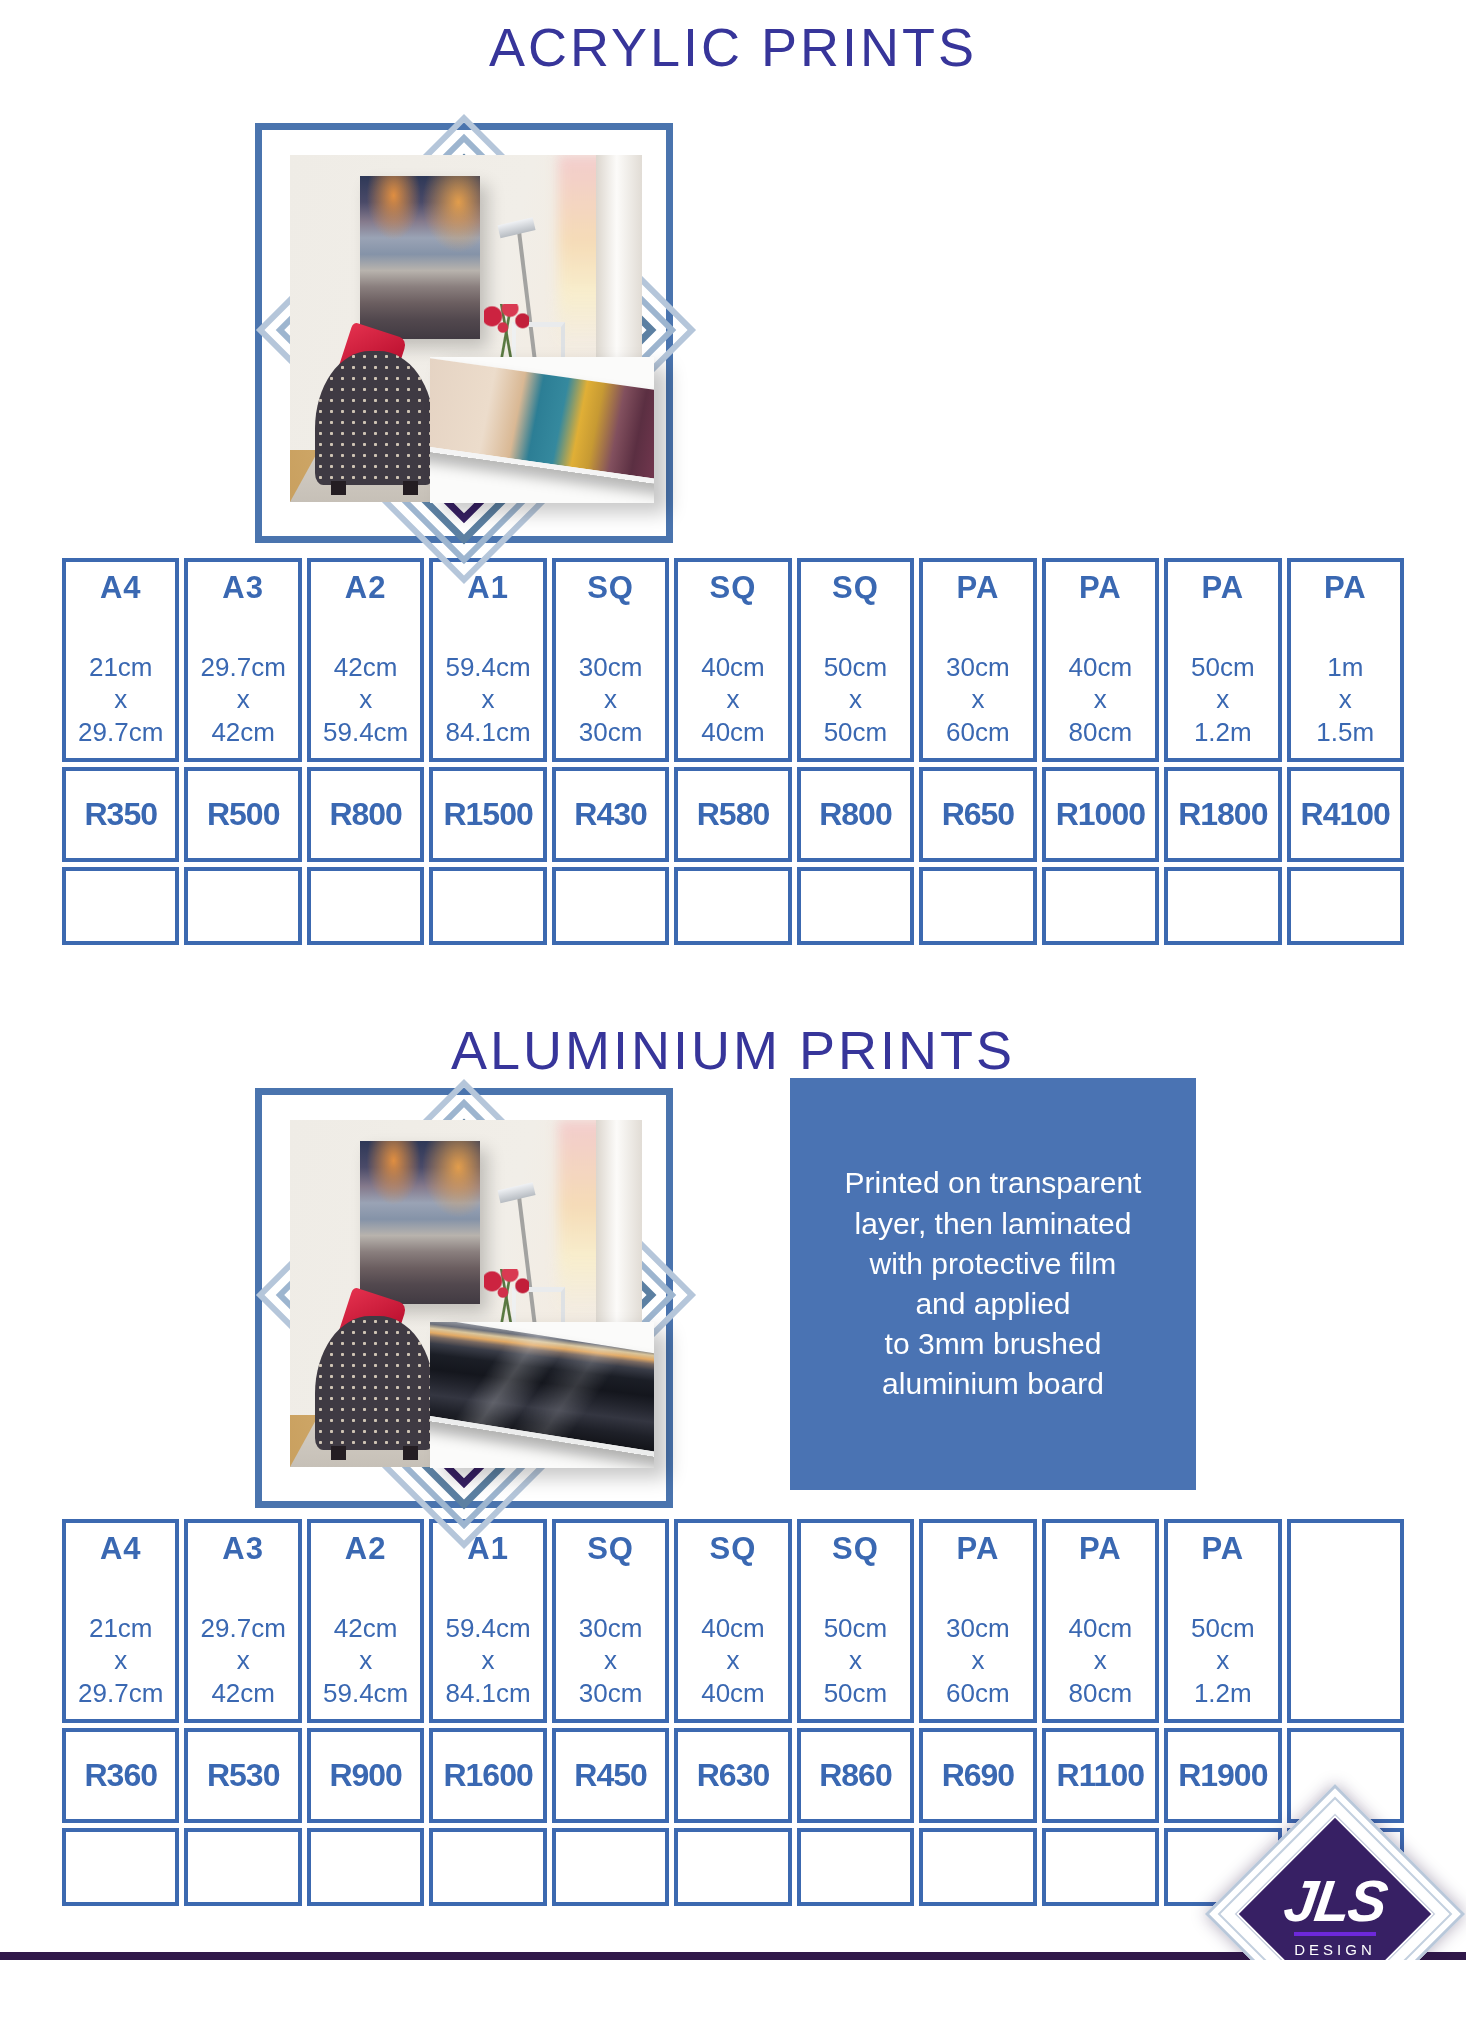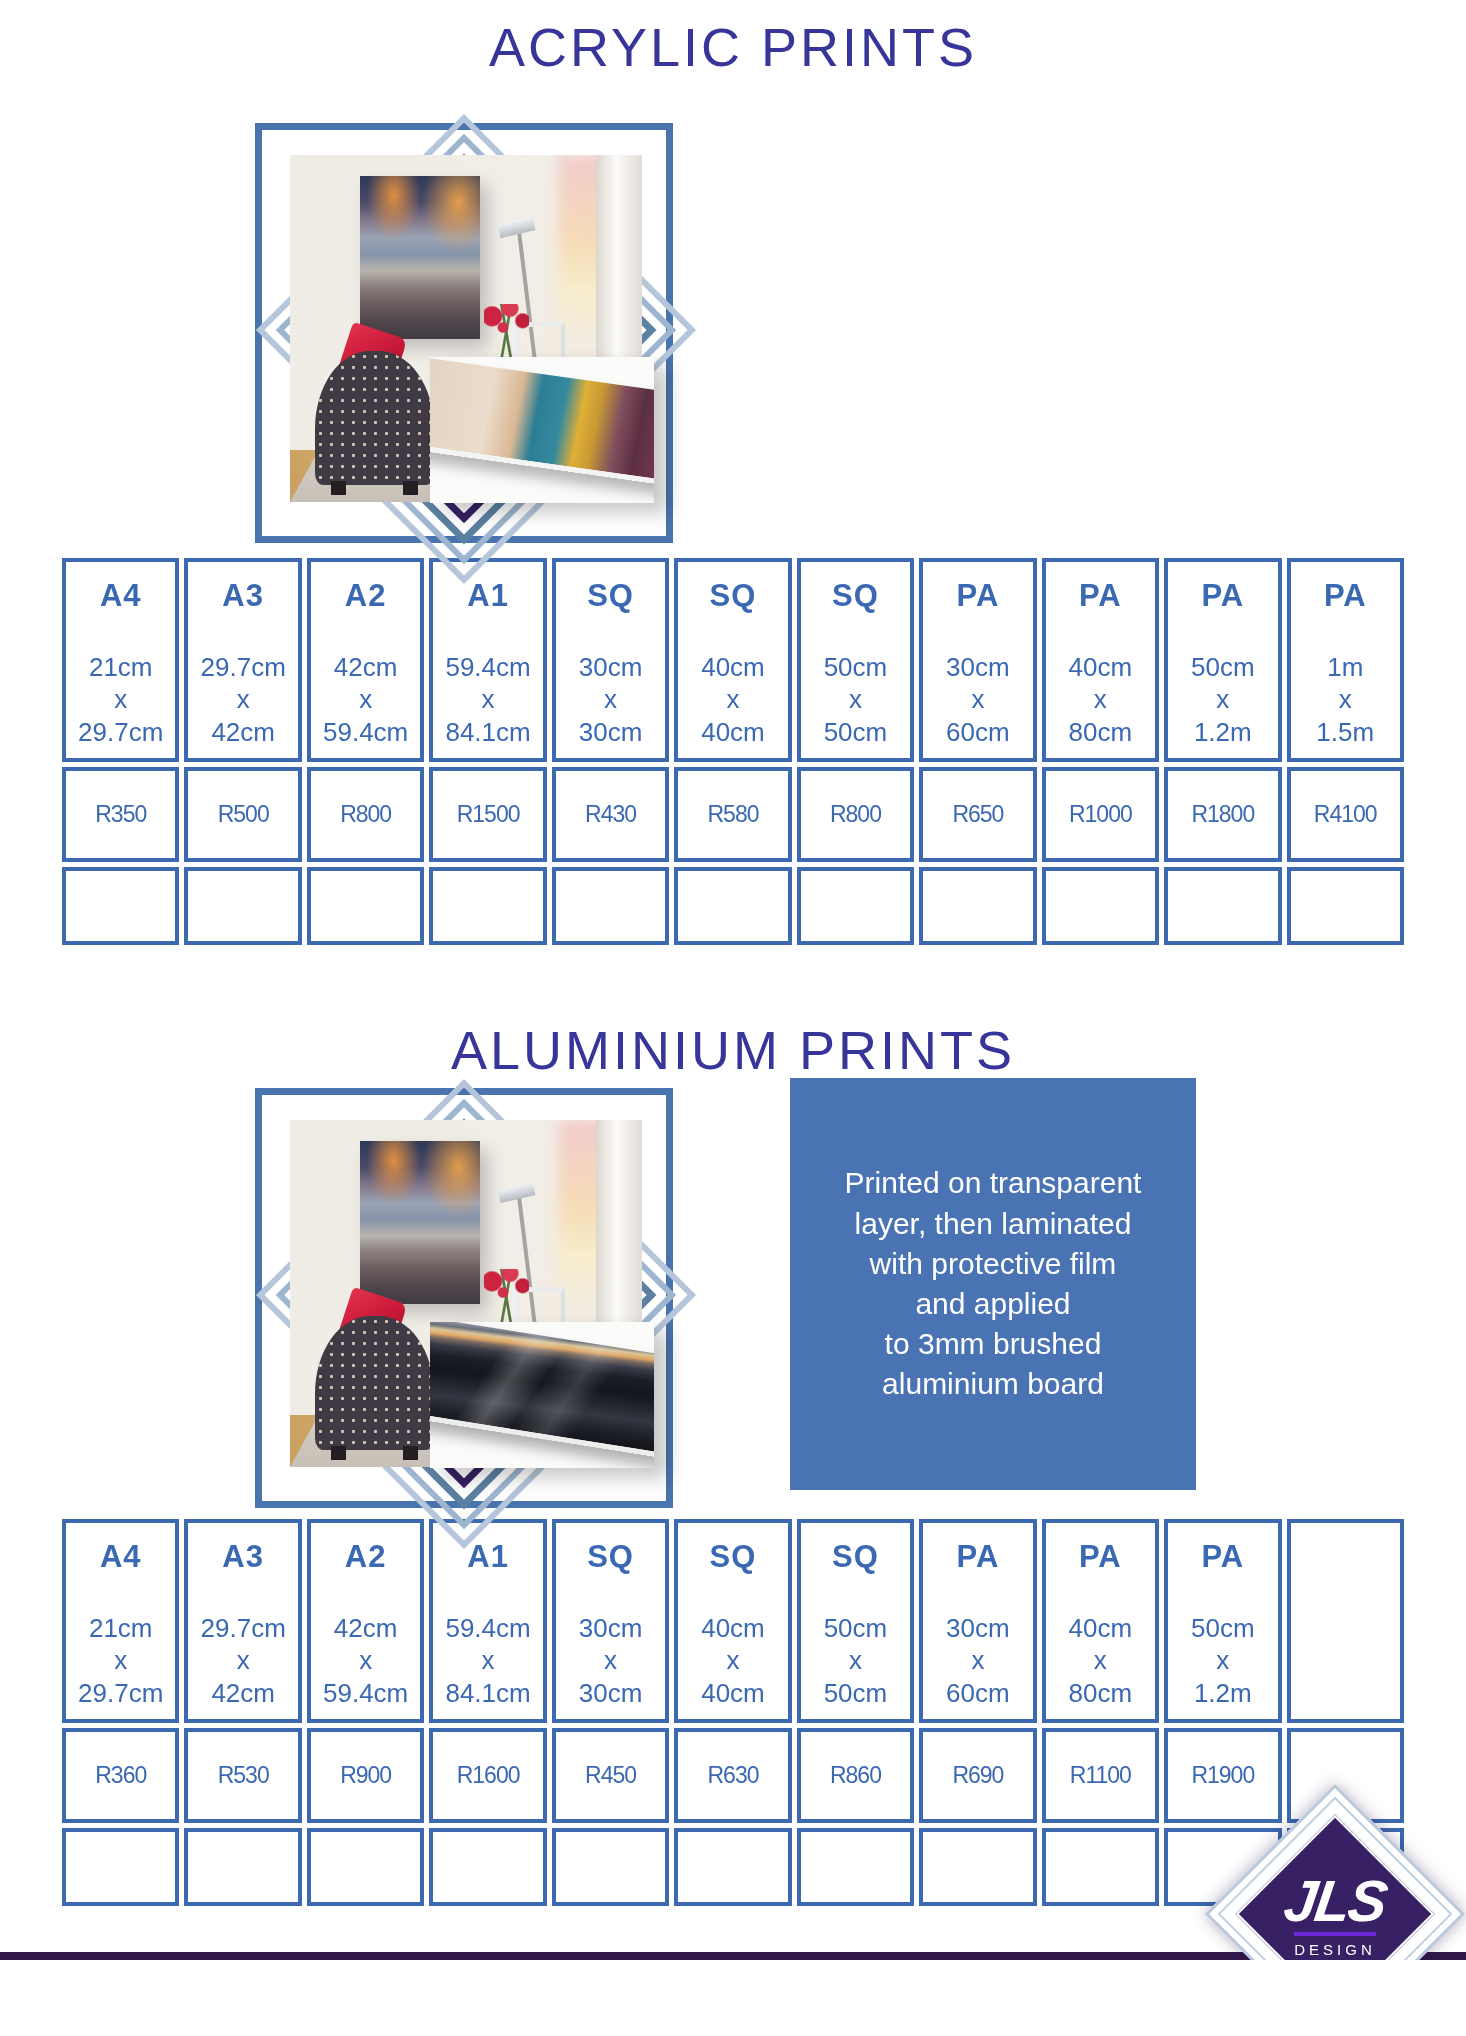--- a/index.html
+++ b/index.html
@@ -96,25 +96,25 @@
   .panel1 { top:125px; height:418px; }
   .panel2 { top:1078px; height:412px; }
 
   
   .ptable { position:absolute; left:62px; width:1342px; display:grid;
     grid-template-columns:repeat(11,1fr); grid-template-rows:204px 95px 78px; gap:5px; }
   .table1 { top:558px; }
   .table2 { top:1519px; }
   .cell { border:4px solid #3c69b0; background:#fff; color:#3a68b2; }
   .head { display:flex; flex-direction:column; justify-content:space-between; align-items:center;
-    padding:16px 2px 10px; text-align:center; }
+    padding:8px 2px 10px; text-align:center; }
   .lbl { font-size:31px; font-weight:700; letter-spacing:1px; }
   .dims { font-size:26px; line-height:1.25; white-space:pre-line;text-align:center; }
   .price { display:flex; align-items:center; justify-content:center;
-    font-size:23px; font-weight:400; letter-spacing:-1px;text-align:center; }
+    font-size:32px; font-weight:700; letter-spacing:-1px;text-align:center; }
 
   
   .footer { position:absolute; left:0; top:1952px; width:100%; height:84px; background:#301849; }
   .logo { position:absolute; left:1243px; top:1822px; width:184px; height:184px; z-index:6; }
   .lg-outer { position:absolute; inset:0; transform:rotate(45deg); background:#fff;
     border:3px solid #b9c8da; box-shadow:0 0 16px rgba(40,20,70,.35); }
   .lg-mid { position:absolute; inset:6px; border:2px solid #c3d0df; background:#fff; }
   .lg-core { position:absolute; inset:11px; background:#372064; border:2px solid #ffffff;
     outline:1px solid #cdd8e4; }
   .lg-text { position:absolute; inset:0; display:flex; flex-direction:column; align-items:center;

